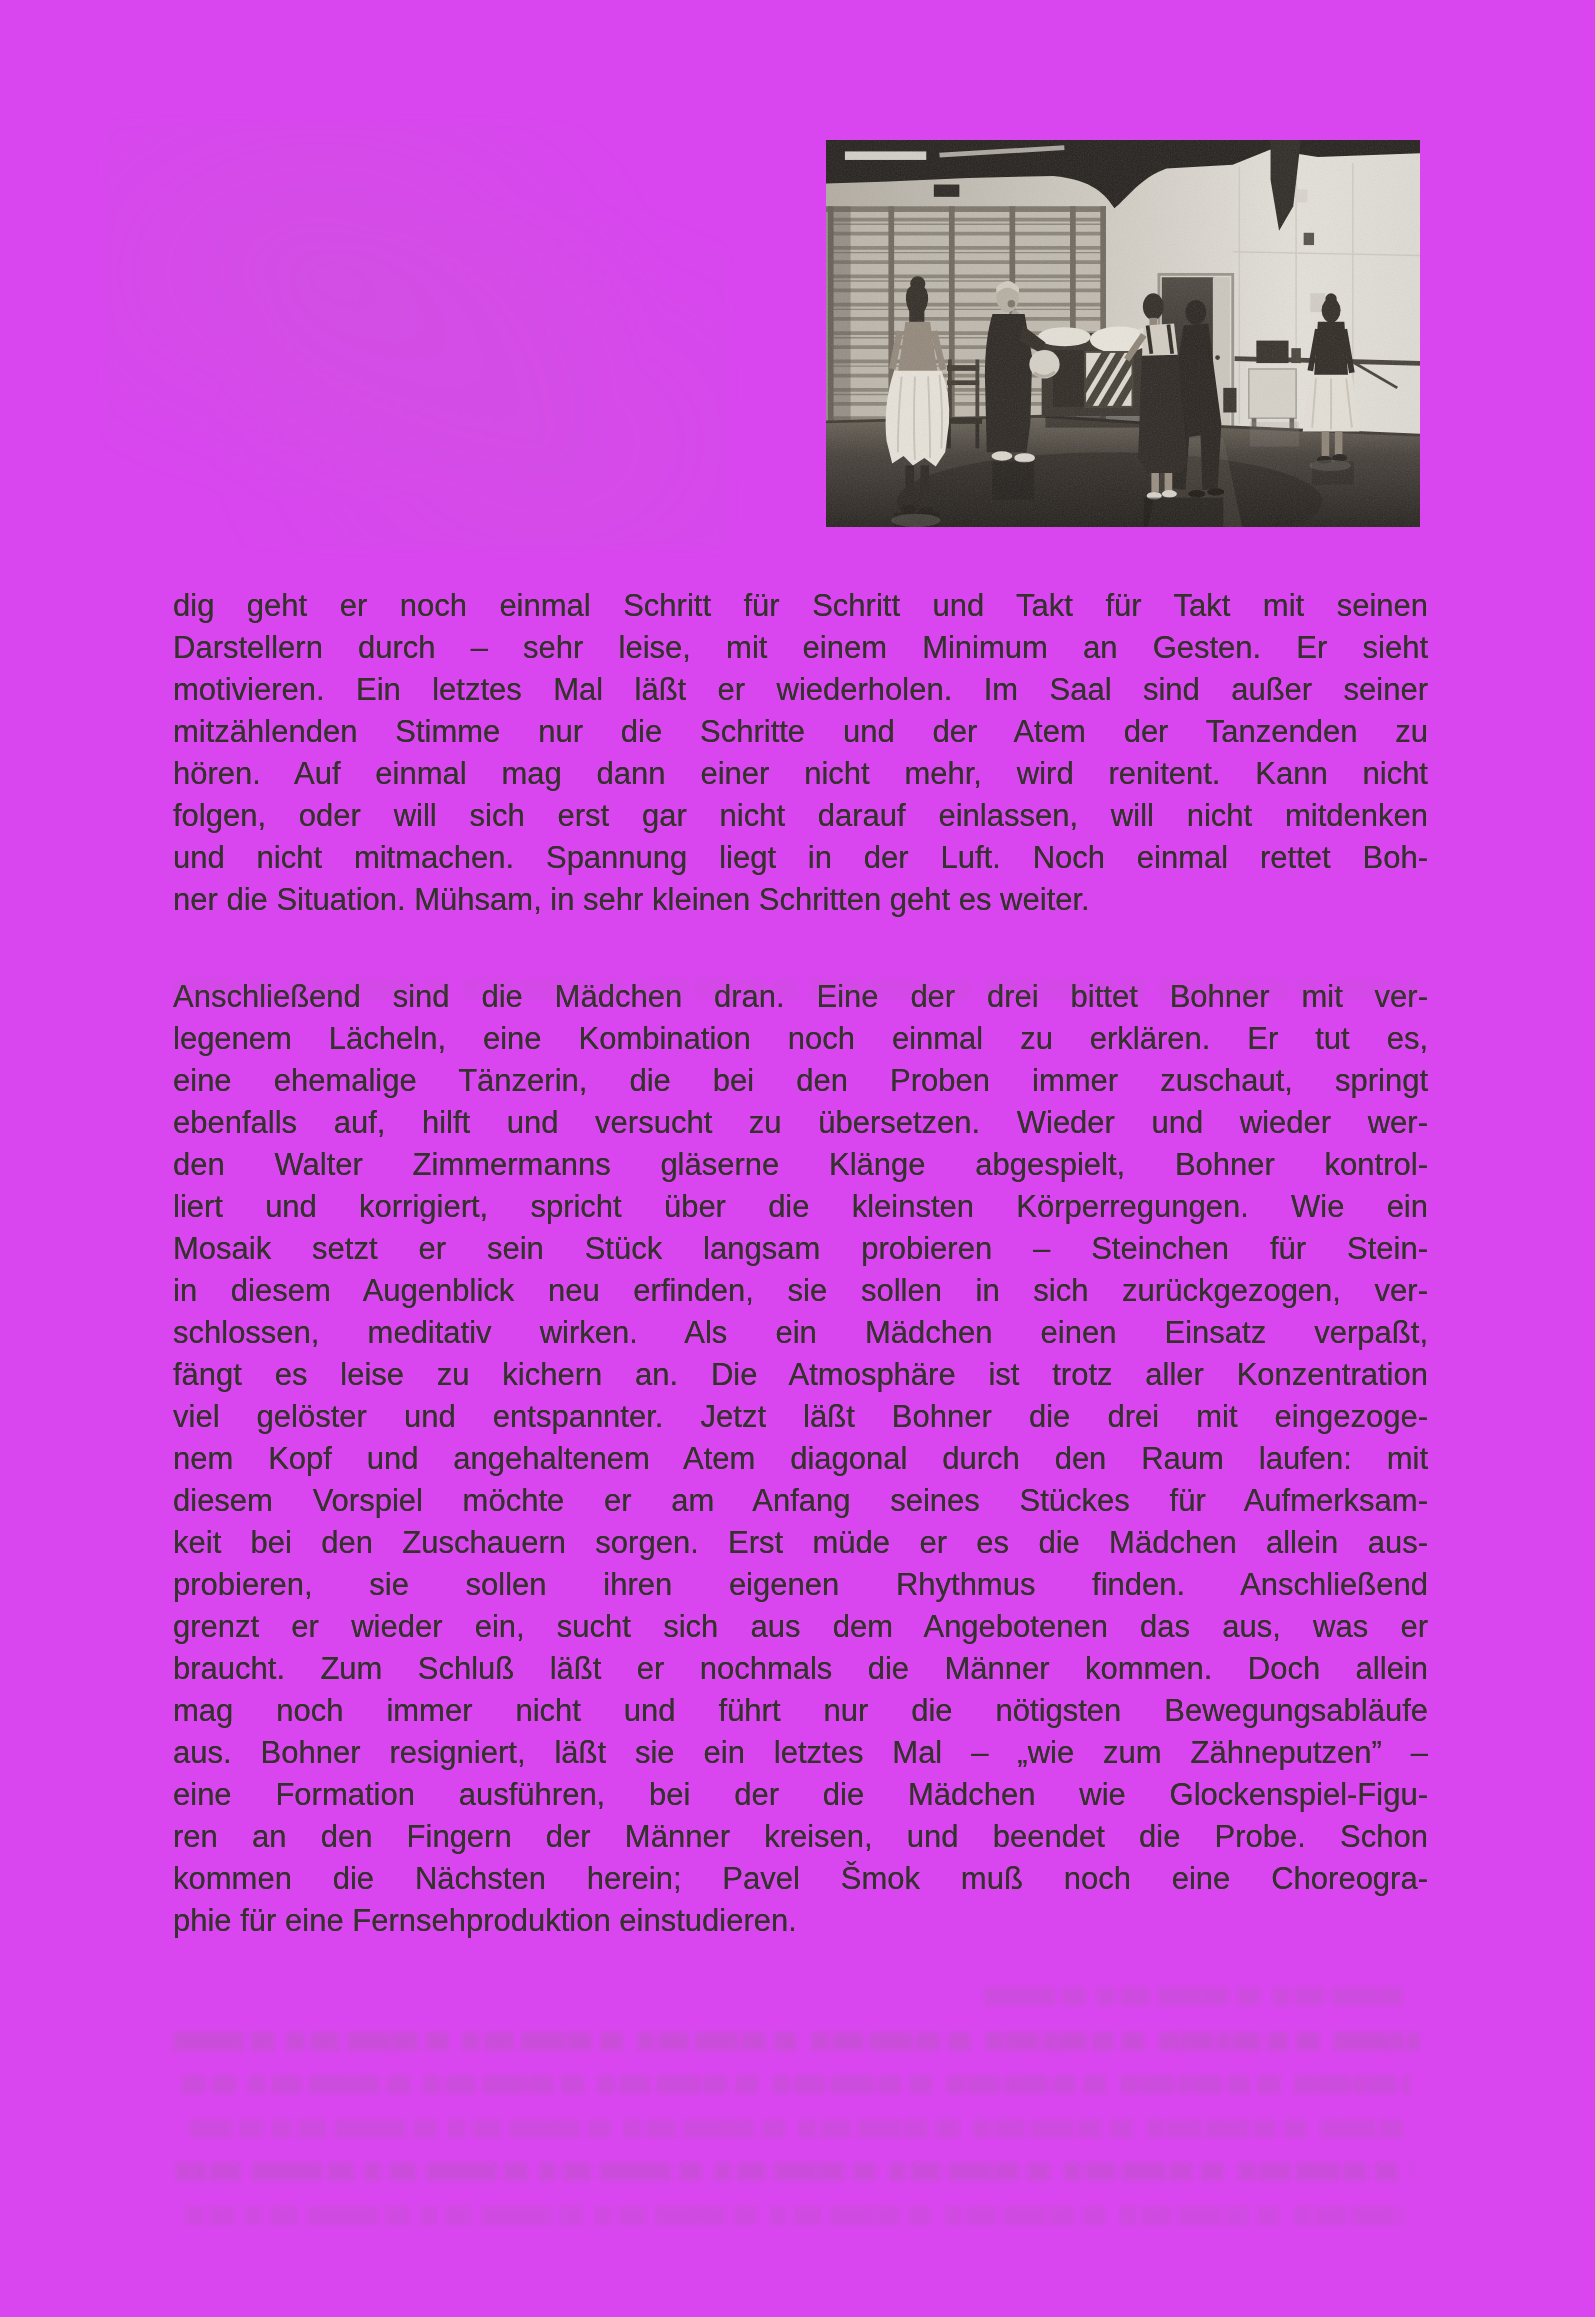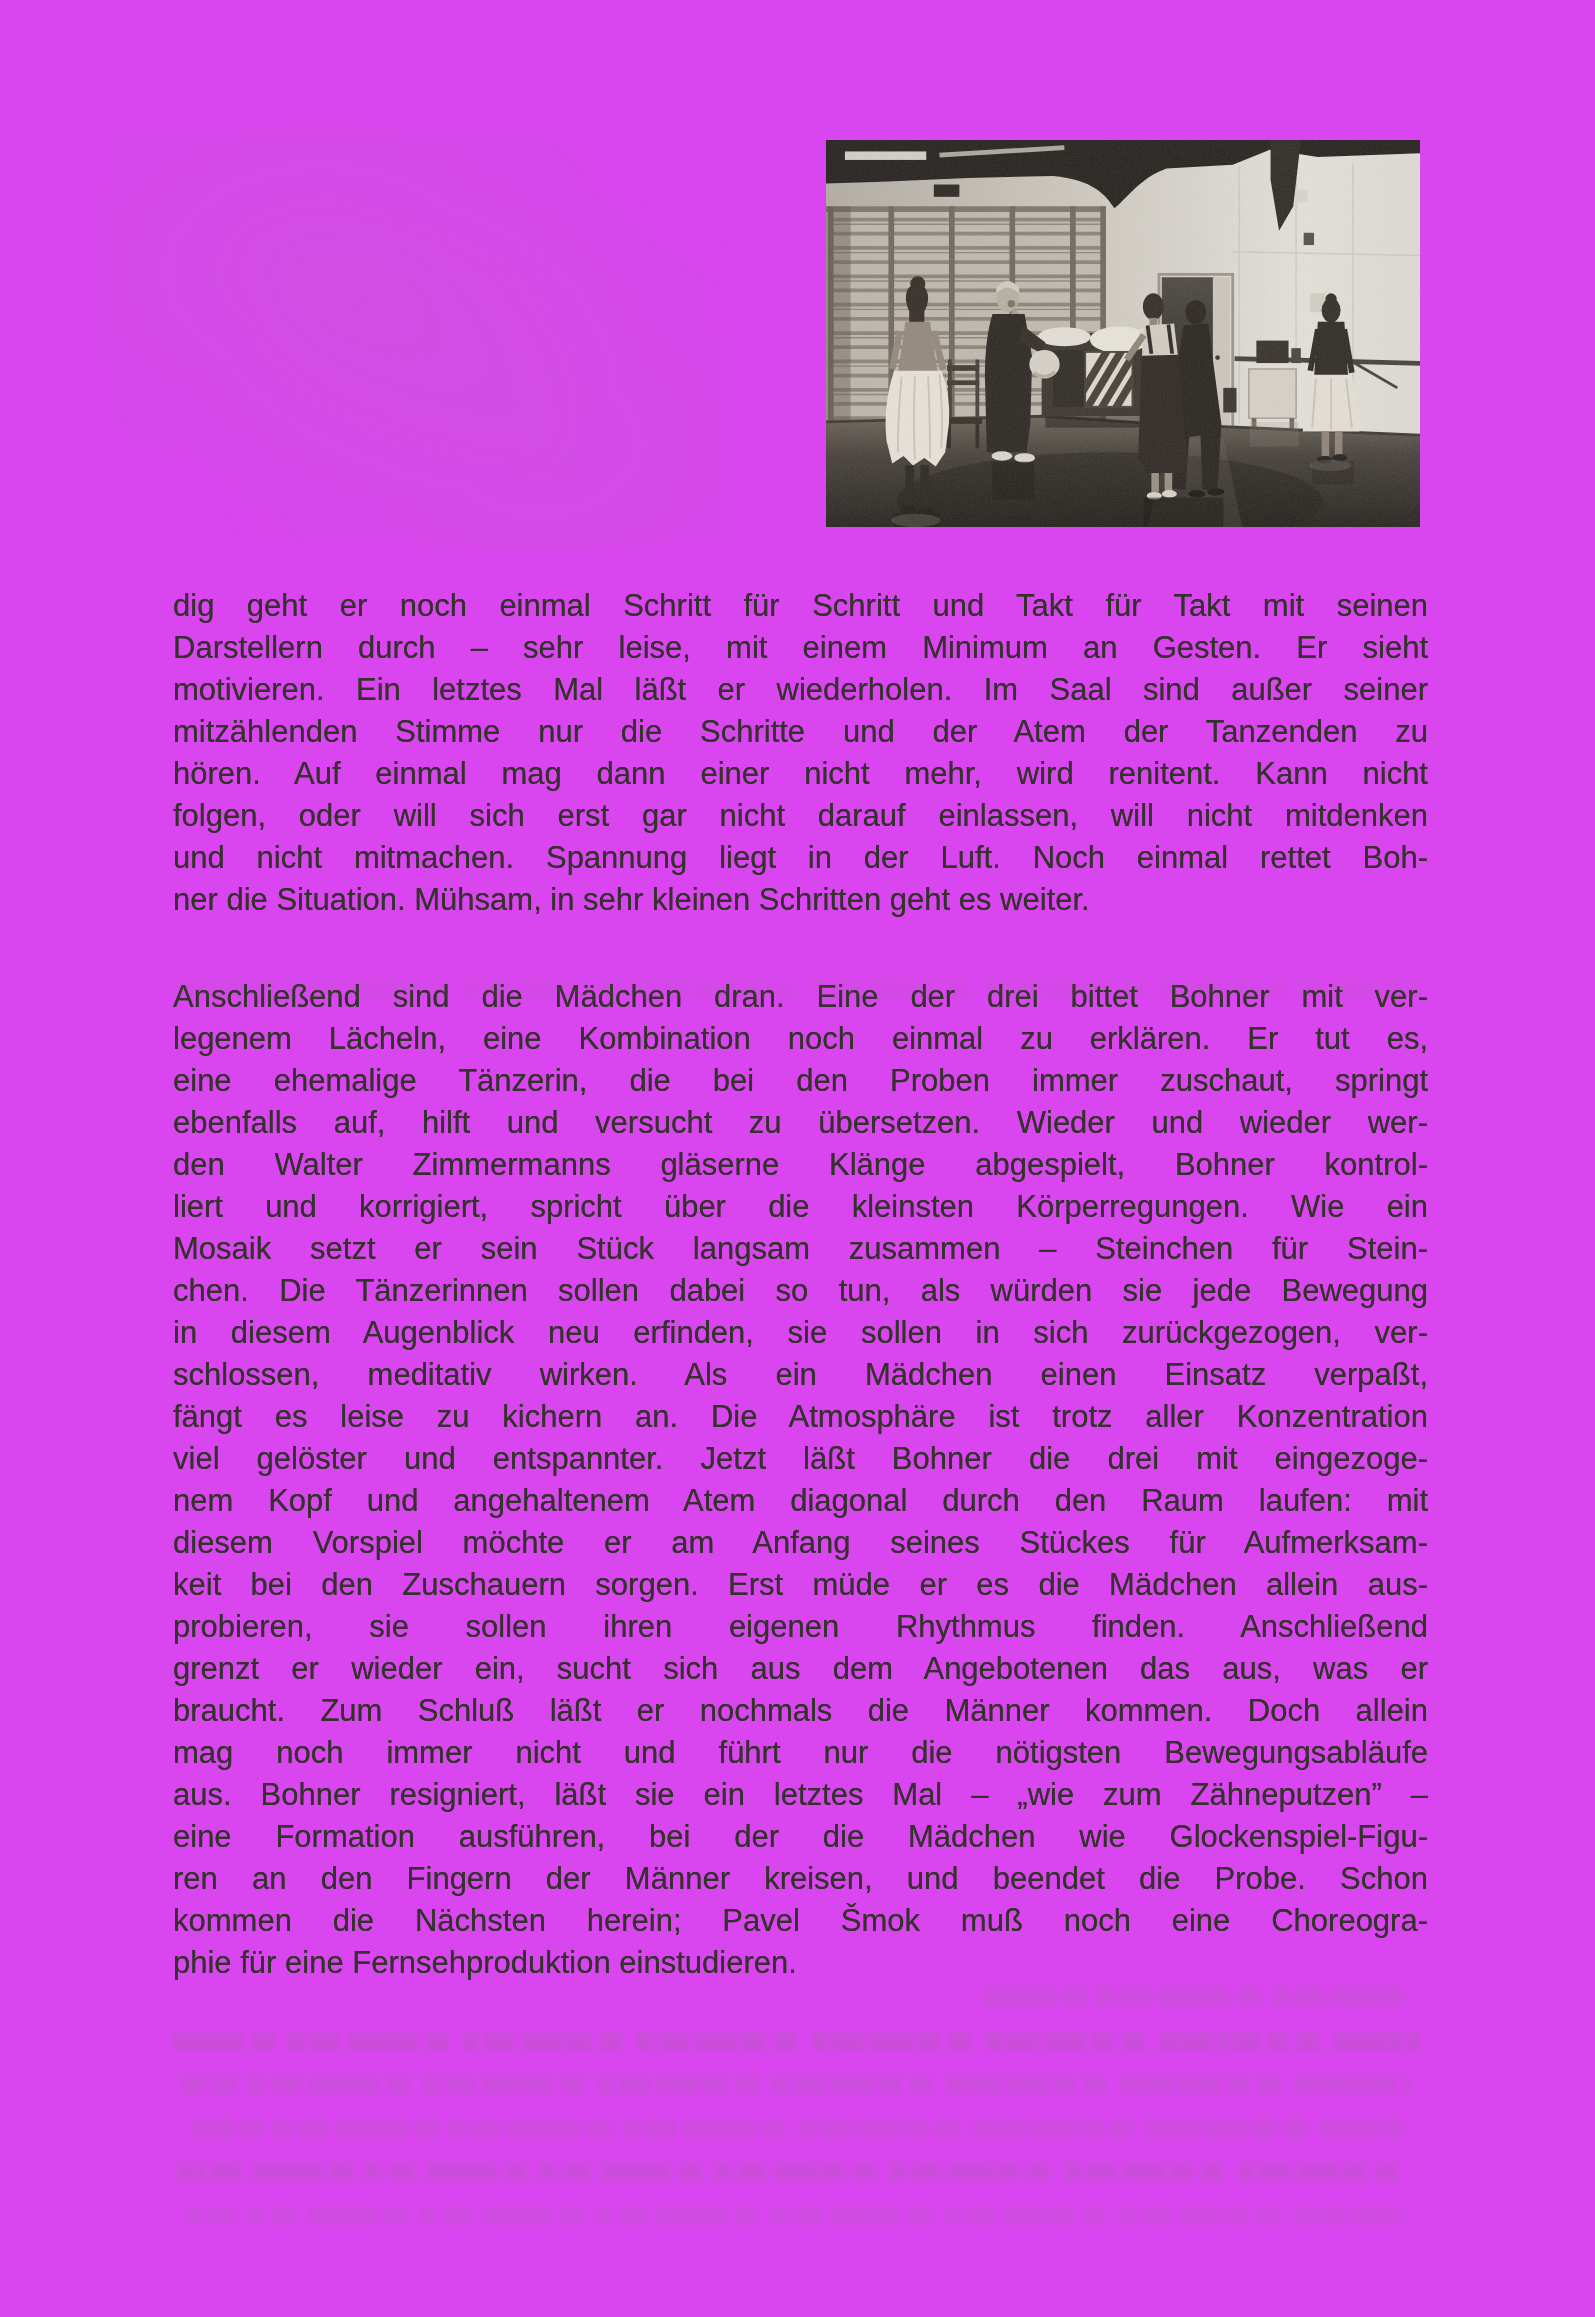--- a/index.html
+++ b/index.html
@@ -307,22 +307,21 @@
         <div class="line">ner die Situation. Mühsam, in sehr kleinen Schritten geht es weiter.</div>
       </div>
     <div class="para para2">
 
     <div class="line">Anschließend sind die Mädchen dran. Eine der drei bittet Bohner mit ver-</div>
         <div class="line">legenem Lächeln, eine Kombination noch einmal zu erklären. Er tut es,</div>
         <div class="line">eine ehemalige Tänzerin, die bei den Proben immer zuschaut, springt</div>
         <div class="line">ebenfalls auf, hilft und versucht zu übersetzen. Wieder und wieder wer-</div>
         <div class="line">den Walter Zimmermanns gläserne Klänge abgespielt, Bohner kontrol-</div>
         <div class="line">liert und korrigiert, spricht über die kleinsten Körperregungen. Wie ein</div>
-        <div class="line">Mosaik setzt er sein Stück langsam zusammen – Steinchen für Stein-</div>
-        <div class="line">chen. Die Tänzerinnen sollen dabei so tun, als würden sie jede Bewegung</div>
+        <div class="line">Mosaik setzt er sein Stück langsam probieren – Steinchen für Stein-</div>
         <div class="line">in diesem Augenblick neu erfinden, sie sollen in sich zurückgezogen, ver-</div>
         <div class="line">schlossen, meditativ wirken. Als ein Mädchen einen Einsatz verpaßt,</div>
         <div class="line">fängt es leise zu kichern an. Die Atmosphäre ist trotz aller Konzentration</div>
         <div class="line">viel gelöster und entspannter. Jetzt läßt Bohner die drei mit eingezoge-</div>
         <div class="line">nem Kopf und angehaltenem Atem diagonal durch den Raum laufen: mit</div>
         <div class="line">diesem Vorspiel möchte er am Anfang seines Stückes für Aufmerksam-</div>
         <div class="line">keit bei den Zuschauern sorgen. Erst müde er es die Mädchen allein aus-</div>
         <div class="line">probieren, sie sollen ihren eigenen Rhythmus finden. Anschließend</div>
         <div class="line">grenzt er wieder ein, sucht sich aus dem Angebotenen das aus, was er</div>
         <div class="line">braucht. Zum Schluß läßt er nochmals die Männer kommen. Doch allein</div>

